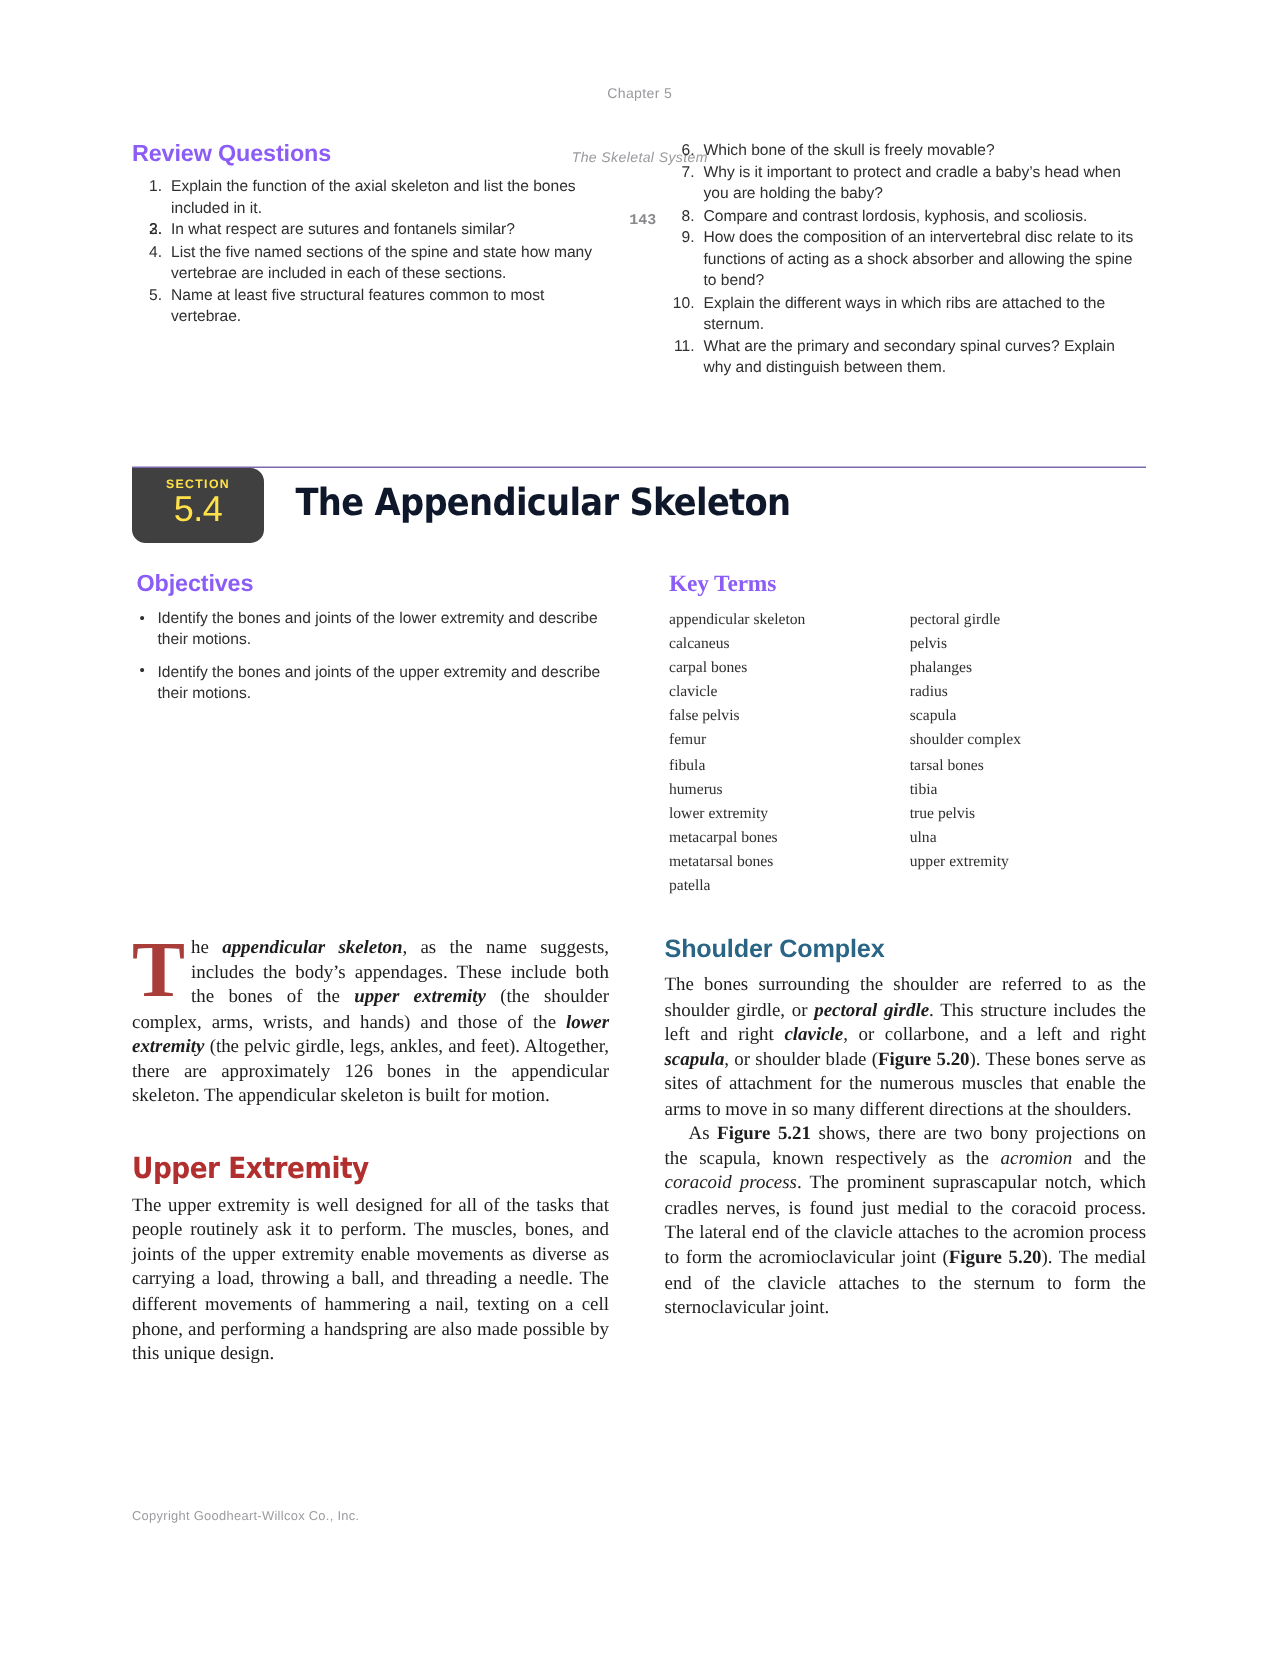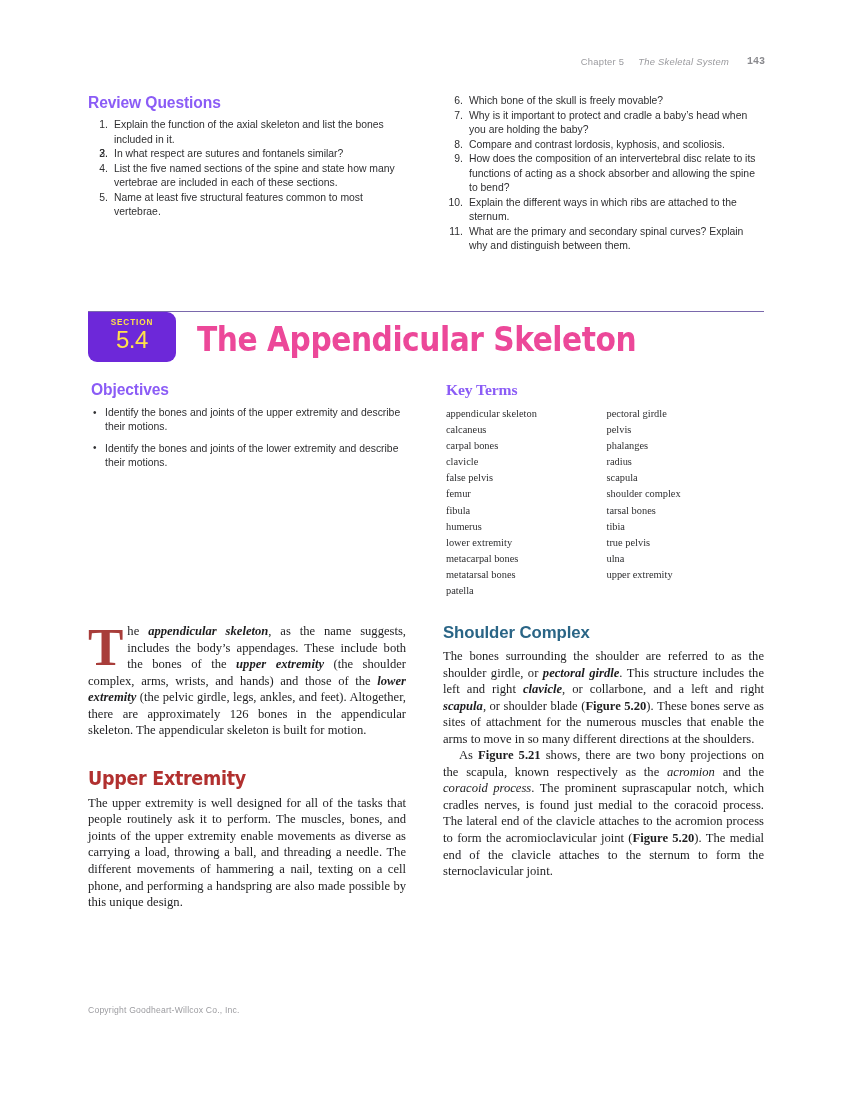--- a/index.html
+++ b/index.html
@@ -26,21 +26,22 @@
 
   
   .running-head {
     position: absolute;
     top: 56px;
     left: 88px;
     right: 84px;
     display: flex;
     justify-content: flex-end;
     align-items: center;
-    gap: 14px;
+    gap: 32px;
+    flex-direction: column;
   }
   .rh-chapter {
     font-size: 9.4px;
     letter-spacing: 0.25px;
     color: #9a9a9e;
   }
   .rh-title {
     font-size: 9.4px;
     letter-spacing: 0.25px;
     color: #9a9a9e;
@@ -114,21 +115,21 @@
     width: 676px;
     height: 1.4px;
     background: #7a68ac;
   }
   .section-badge {
     position: absolute;
     left: 0;
     top: 1px;
     width: 88px;
     height: 50px;
-    background: #6d28d9;
+    background: #404040;
     border-radius: 0 9px 9px 9px;
     color: #ffe24a;
     text-align: center;
   }
   .badge-label {
     display: block;
     font-size: 8.2px;
     font-weight: bold;
     letter-spacing: 0.9px;
     padding-top: 6px;
@@ -140,23 +141,23 @@
     font-weight: normal;
     line-height: 24px;
     margin-top: 1px;
     color: #ffe24a;
     letter-spacing: -0.4px;
   }
   .section-title {
     position: absolute;
     left: 109px;
     top: 9px;
-    font-size: 33px;
-    font-weight: bold;
-    color: #ec4899;
+    font-size: 25px;
+    font-weight: bold;
+    color: #0f172a;
     letter-spacing: -0.45px;
     font-family: "DejaVu Sans", sans-serif;
     font-stretch: condensed;
   }
 
   
   .ok-row {
     position: absolute;
     left: 91px;
     top: 381px;
@@ -346,22 +347,22 @@
       <span class="badge-label">SECTION</span>
       <span class="badge-num">5.4</span>
     </div>
     <div class="section-title">The Appendicular Skeleton</div>
   </div>
 
   <div class="ok-row">
     <div class="ok-left">
       <h2 class="section-head">Objectives</h2>
       <ul class="objectives">
+        <li>Identify the bones and joints of the lower extremity and describe their motions.</li>
         <li>Identify the bones and joints of the upper extremity and describe their motions.</li>
-        <li>Identify the bones and joints of the lower extremity and describe their motions.</li>
       </ul>
     </div>
     <div class="ok-gap"></div>
     <div class="ok-right">
       <h2 class="section-head">Key Terms</h2>
       <div class="keyterms">
         <div class="kt-col">
           <ul>
             <li>appendicular skeleton</li>
             <li>calcaneus</li>

